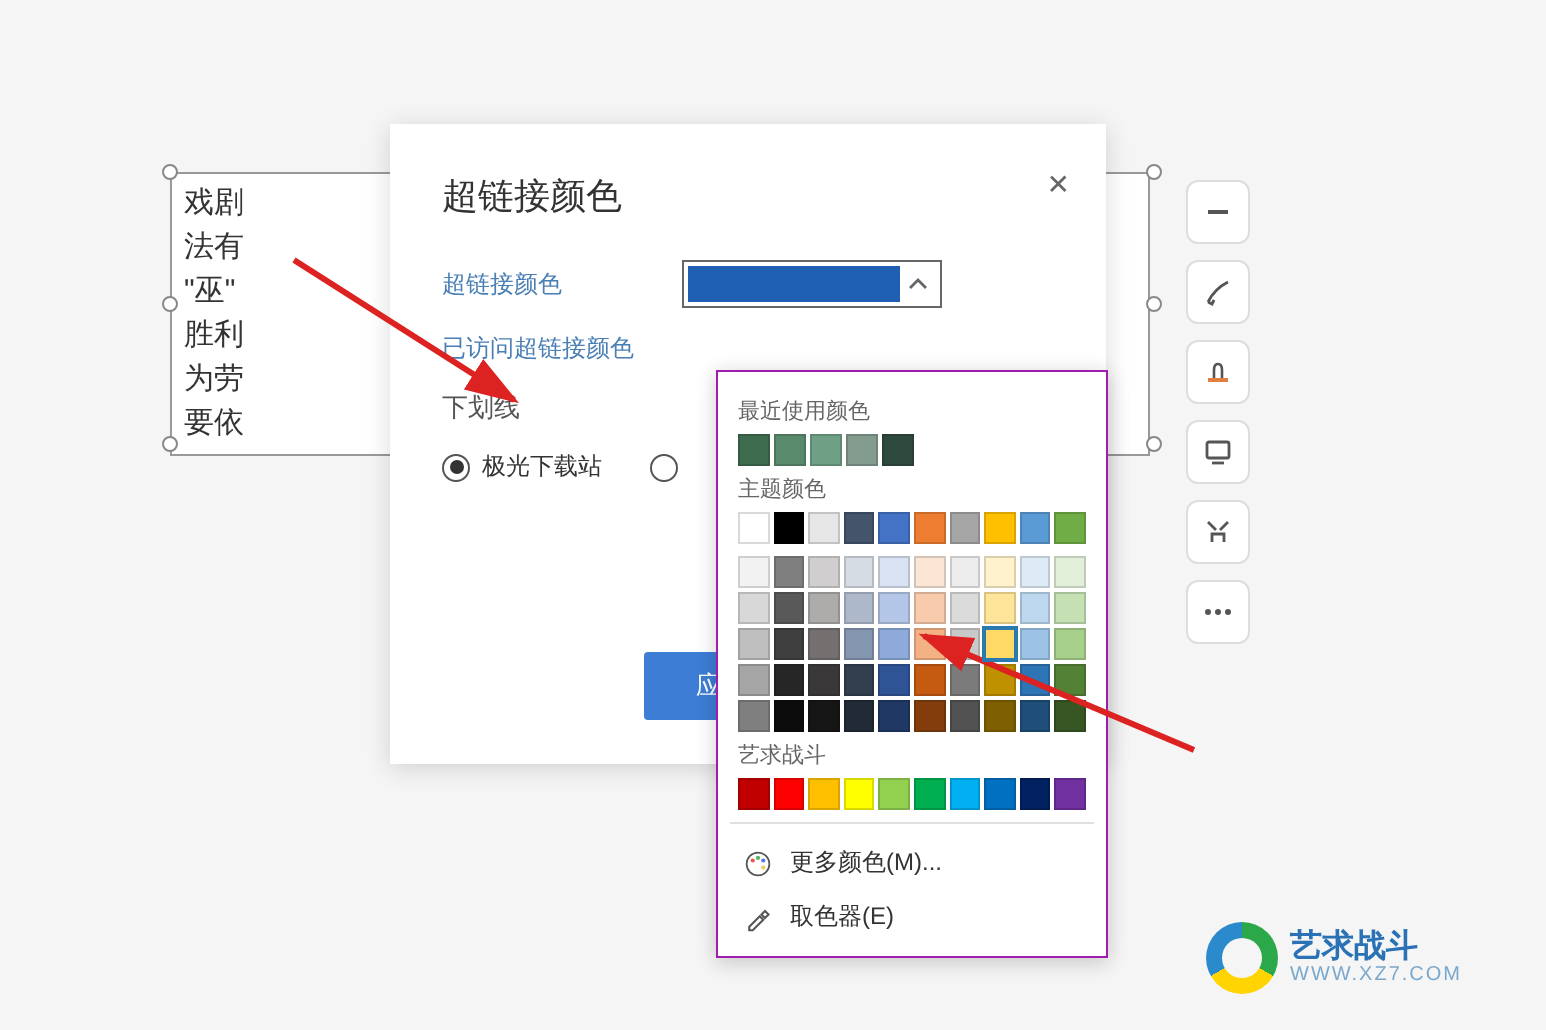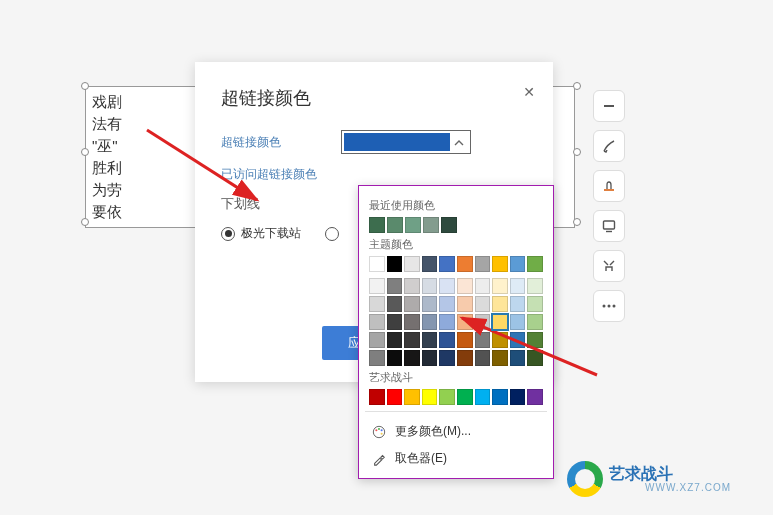--- a/index.html
+++ b/index.html
@@ -106,21 +106,21 @@
   display: flex; align-items: center; gap: 6px;
 }
 .logo-swirl {
   width: 36px; height: 36px; border-radius: 50%;
   background: conic-gradient(#2aa84a 0 120deg, #ffd400 120deg 240deg, #2a8acb 240deg 360deg);
   position: relative;
 }
 .logo-swirl::after { content:""; position:absolute; inset:8px; background:#f5f5f5; border-radius:50%; }
 .logo-text { display: flex; flex-direction: column; line-height: 1.1; }
 .logo-cn { font-size: 16px; color: #2a72b5; font-weight: bold; }
-.logo-en { font-size: 10px; color: #7aa8cc; letter-spacing: 1px; margin-left: 36px; }
+.logo-en { font-size: 10px; color: #7aa8cc; letter-spacing: 1px; }
 </style>
 </head>
 <body>
 
 <div class="text-box">
   <div><span>戏剧</span><span style="display:inline-block;width:330px"></span><span>主流的看</span></div>
   <div><span>法有</span><span style="display:inline-block;width:340px"></span><span>古中文，</span></div>
   <div><span>"巫"</span><span style="display:inline-block;width:334px"></span><span>艺求战斗</span></div>
   <div><span>胜利</span><span style="display:inline-block;width:352px"></span><span>。另一</span></div>
   <div><span>为劳</span></div>

